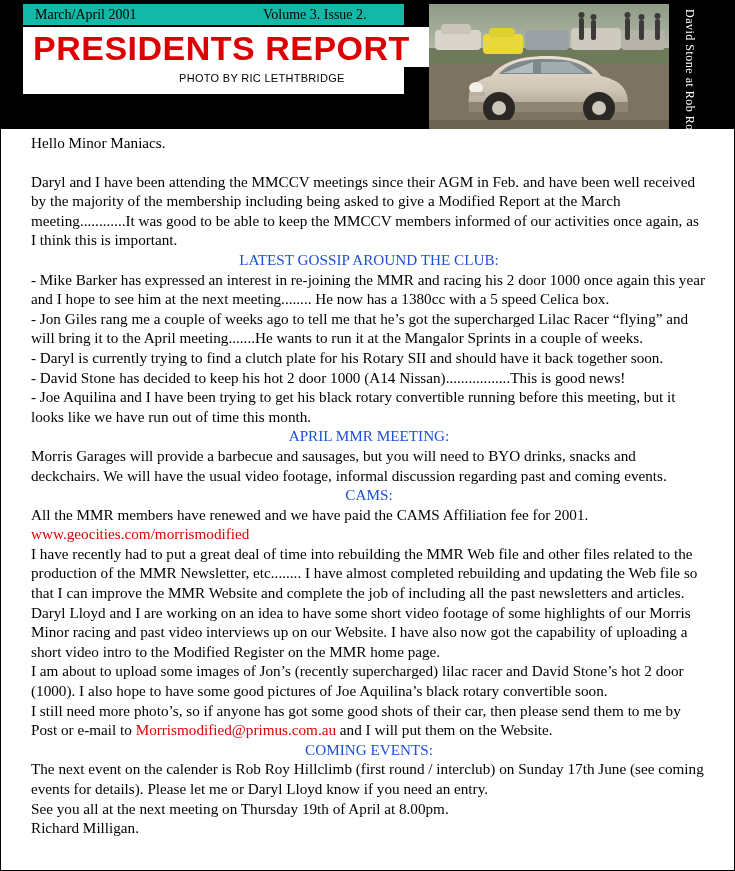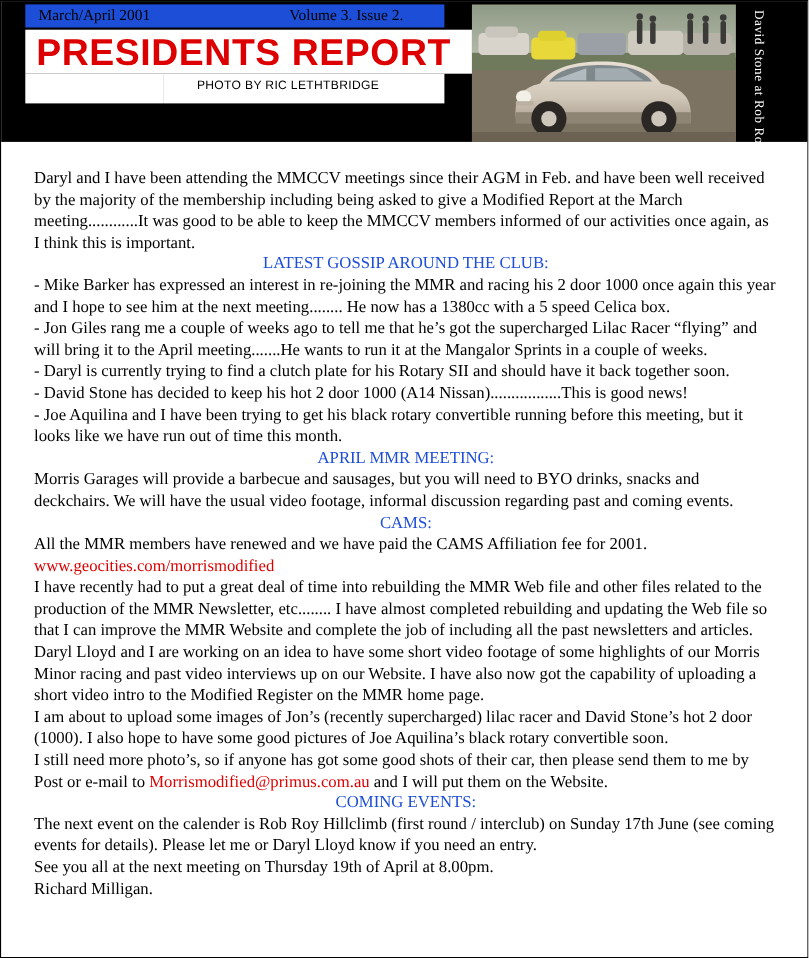--- a/index.html
+++ b/index.html
@@ -34,21 +34,21 @@
     width: 735px;
     height: 128px;
     background: #000000;
   }
   .issue-bar {
     position: absolute;
     left: 22px;
     top: 3px;
     width: 381px;
     height: 21px;
-    background: #1d4ed8;
+    background: #14b8a6;
     border: 0;
   }
   .issue-date {
     position: absolute;
     left: 12px;
     top: 3px;
     font-size: 14px;
     color: #000000;
   }
   .issue-vol {
@@ -226,20 +226,21 @@
         <rect x="40" y="88" width="16" height="4" fill="#b9b0a2"></rect>
         <rect x="0" y="116" width="240" height="9" fill="#6b6254"></rect>
       </svg>
     </div>
 
     <div class="photo-caption">David Stone at Rob Roy</div>
   </div>
 
   <div class="body-wrap">
 
+    <p>Hello Minor Maniacs.</p>
     <div class="spacer"></div>
     <p>Daryl and I have been attending the MMCCV meetings since their AGM in Feb. and have been well received by the majority of the membership including being asked to give a Modified Report at the March meeting............It was good to be able to keep the MMCCV members informed of our activities once again, as I think this is important.</p>
     <p class="head-red">LATEST GOSSIP AROUND THE CLUB:</p>
     <p>- Mike Barker has expressed an interest in re-joining the MMR and racing his 2 door 1000 once again this year and I hope to see him at the next meeting........ He now has a 1380cc with a 5 speed Celica box.</p>
     <p>- Jon Giles rang me a couple of weeks ago to tell me that he’s got the supercharged Lilac Racer “flying” and will bring it to the April meeting.......He wants to run it at the Mangalor Sprints in a couple of weeks.</p>
     <p>- Daryl is currently trying to find a clutch plate for his Rotary SII and should have it back together soon.</p>
     <p>- David Stone has decided to keep his hot 2 door 1000 (A14 Nissan).................This is good news!</p>
     <p>- Joe Aquilina and I have been trying to get his black rotary convertible running before this meeting, but it looks like we have run out of time this month.</p>
     <p class="head-red">APRIL MMR MEETING:</p>
     <p>Morris Garages will provide a barbecue and sausages, but you will need to BYO drinks, snacks and deckchairs. We will have the usual video footage, informal discussion regarding past and coming events.</p>

